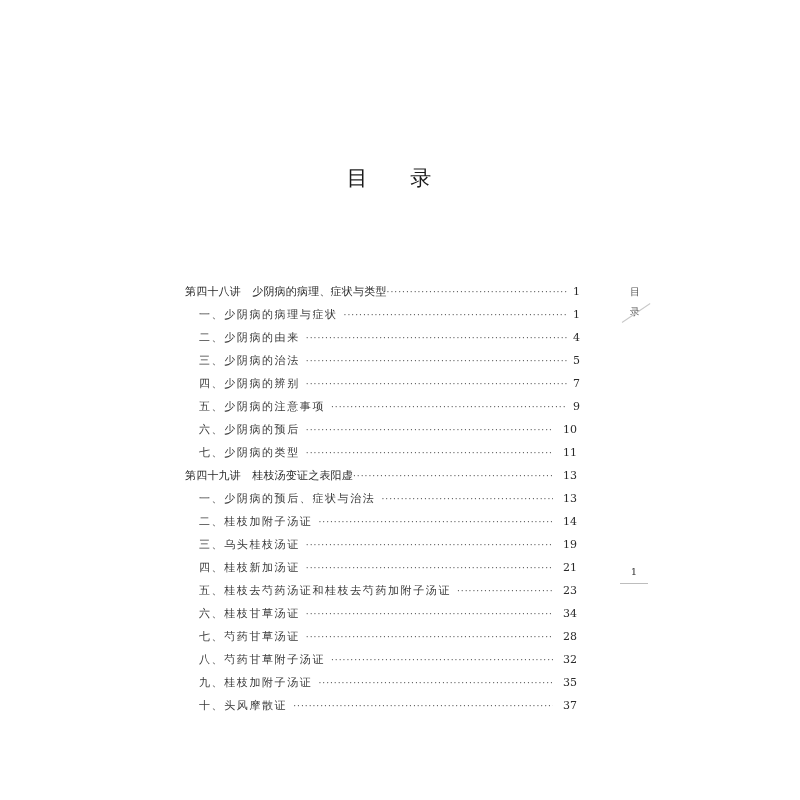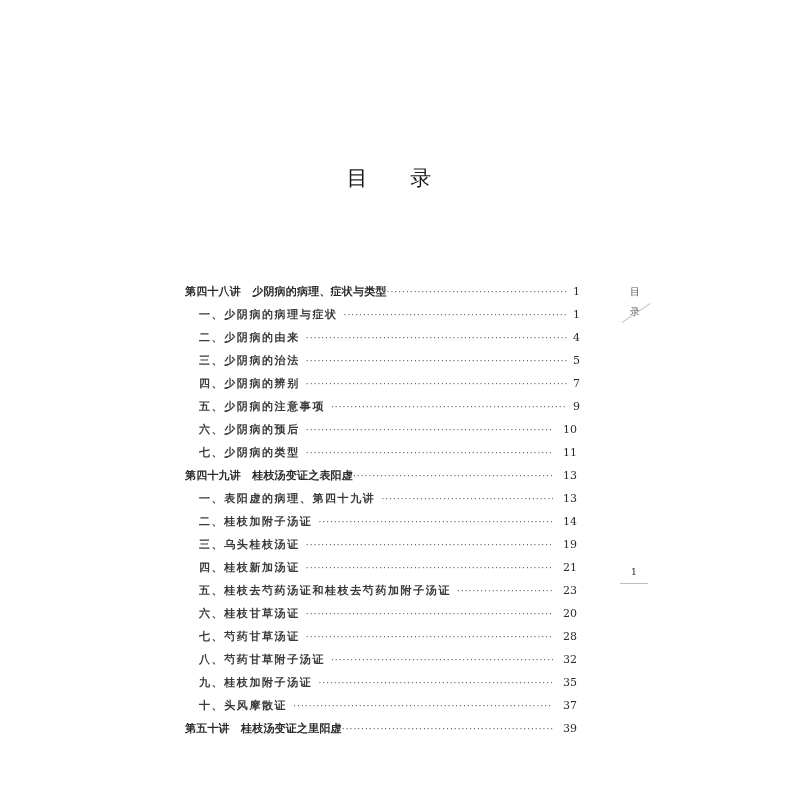--- a/index.html
+++ b/index.html
@@ -45,21 +45,20 @@
       padding-left: 14px;
       letter-spacing: 1.6px;
       color: #3a3a3a;
     }
     .toc-row.chapter {
       color: #2a2a2a;
       letter-spacing: 0.2px;
     }
     .toc-row .label {
       flex: 0 0 auto;
-      font-weight: bold;
     }
     .toc-row .leader {
       flex: 1 1 auto;
       overflow: hidden;
       color: #4a4a4a;
       letter-spacing: 1px;
       font-size: 9px;
       margin-left: 6px;
       margin-right: 6px;
       height: 14px;
@@ -167,21 +166,21 @@
     <span class="label">七、少阴病的类型</span>
     <span class="leader"></span>
     <span class="page">11</span>
   </div>
   <div class="toc-row chapter two">
     <span class="label">第四十九讲　桂枝汤变证之表阳虚</span>
     <span class="leader"></span>
     <span class="page">13</span>
   </div>
   <div class="toc-row sub two">
-    <span class="label">一、表阳虚的病理、第四十九讲</span>
+    <span class="label">一、少阴病的预后、症状与治法</span>
     <span class="leader"></span>
     <span class="page">13</span>
   </div>
   <div class="toc-row sub two">
     <span class="label">二、桂枝加附子汤证</span>
     <span class="leader"></span>
     <span class="page">14</span>
   </div>
   <div class="toc-row sub two">
     <span class="label">三、乌头桂枝汤证</span>
@@ -194,46 +193,41 @@
     <span class="page">21</span>
   </div>
   <div class="toc-row sub two">
     <span class="label">五、桂枝去芍药汤证和桂枝去芍药加附子汤证</span>
     <span class="leader"></span>
     <span class="page">23</span>
   </div>
   <div class="toc-row sub two">
     <span class="label">六、桂枝甘草汤证</span>
     <span class="leader"></span>
-    <span class="page">20</span>
+    <span class="page">34</span>
   </div>
   <div class="toc-row sub two">
     <span class="label">七、芍药甘草汤证</span>
     <span class="leader"></span>
     <span class="page">28</span>
   </div>
   <div class="toc-row sub two">
     <span class="label">八、芍药甘草附子汤证</span>
     <span class="leader"></span>
     <span class="page">32</span>
   </div>
   <div class="toc-row sub two">
     <span class="label">九、桂枝加附子汤证</span>
     <span class="leader"></span>
     <span class="page">35</span>
   </div>
   <div class="toc-row sub two">
     <span class="label">十、头风摩散证</span>
     <span class="leader"></span>
     <span class="page">37</span>
-  </div>
-  <div class="toc-row chapter two">
-    <span class="label">第五十讲　桂枝汤变证之里阳虚</span>
-    <span class="leader"></span>
-    <span class="page">39</span>
   </div>
 </div>
 
 <div class="side-tab">
   <div>目</div>
   <div>录</div>
 </div>
 <div class="side-diag"></div>
 
 <div class="folio">1</div>

